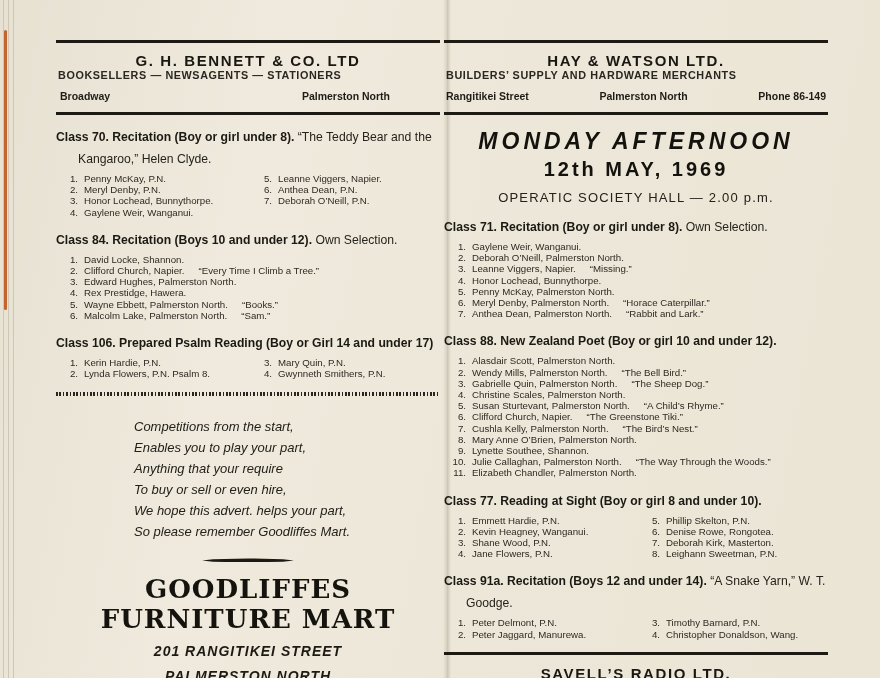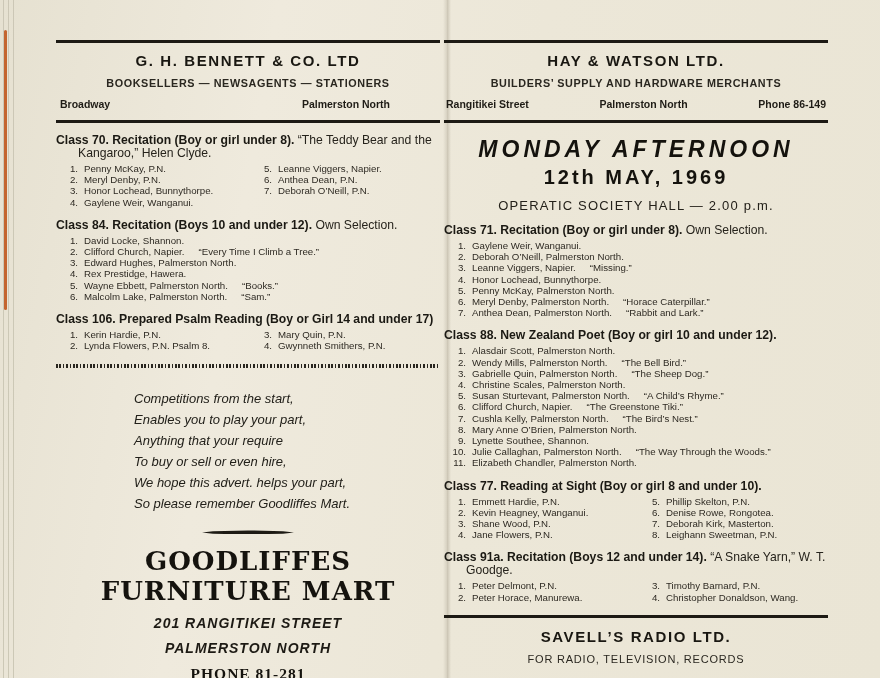--- a/index.html
+++ b/index.html
@@ -13,28 +13,28 @@
   .edge-orange{position:absolute;width:3px;background:#c4652f;border-radius:2px;}
   .spine{position:absolute;top:0;bottom:0;width:8px;
     background:linear-gradient(90deg,transparent,rgba(115,104,82,.16) 45%,rgba(115,104,82,.26) 55%,transparent);}
   .page{position:absolute;top:0;width:384px;}
   .page.left{left:56px;}
   .page.right{left:444px;}
 
   
   .ad-box{margin-top:40px;border-top:3px solid #1d1a14;border-bottom:3px solid #1d1a14;padding:9px 2px 10px;}
   .ad-title{text-align:center;font-weight:700;font-size:15px;letter-spacing:1.6px;color:#191711;}
-  .ad-tagline{text-align:center;font-weight:700;font-size:10.8px;letter-spacing:.6px;margin-top:8px;color:#2a2720;}
+  .ad-tagline{font-weight:700;font-size:10.8px;letter-spacing:.6px;margin-top:0;color:#2a2720;}
   .ad-row{display:flex;justify-content:space-between;align-items:flex-start;font-weight:700;font-size:10.5px;margin-top:9px;color:#1f1c16;}
   .ad-row .mid{flex:1;text-align:center;}
   .page.left .ad-row{padding-right:48px;padding-left:2px;}
 
   
   .class-block{margin-top:11px;}
-  .class-heading{margin:0;font-size:12.2px;line-height:13px;font-weight:700;color:#1b1913;
+  .class-heading{margin:0;font-size:12.2px;line-height:22px;font-weight:700;color:#1b1913;
     padding-left:22px;text-indent:-22px;}
   .class-heading .rest{font-weight:400;color:#26231c;}
   .entries{margin-top:3px;}
   .cols{display:grid;grid-template-columns:1fr 1fr;column-gap:4px;}
   .entry-row{display:flex;align-items:baseline;font-size:9.7px;line-height:11.2px;color:#2e2a23;}
   .entry-num{flex:0 0 22px;text-align:right;margin-right:6px;}
   .entry-piece{margin-left:14px;white-space:nowrap;}
 
   
   .dotted-rule{height:4px;margin:13px 0 0;
@@ -368,21 +368,21 @@
           <h3 class="class-heading"><span class="bold">Class 91a. Recitation (Boys 12 and under 14).</span>  <span class="rest">“A Snake Yarn,” W. T. Goodge.</span></h3>
           <div class="entries">
             <div class="cols">
               <div class="col">
                 <div class="entry-row">
                   <span class="entry-num">1.</span>
                   <span class="entry-name">Peter Delmont, P.N.</span>
                 </div>
                 <div class="entry-row">
                   <span class="entry-num">2.</span>
-                  <span class="entry-name">Peter Horace, Manurewa.</span>
+                  <span class="entry-name">Peter Jaggard, Manurewa.</span>
                 </div>
               </div>
               <div class="col">
                 <div class="entry-row">
                   <span class="entry-num">3.</span>
                   <span class="entry-name">Timothy Barnard, P.N.</span>
                 </div>
                 <div class="entry-row">
                   <span class="entry-num">4.</span>
                   <span class="entry-name">Christopher Donaldson, Wang.</span>

